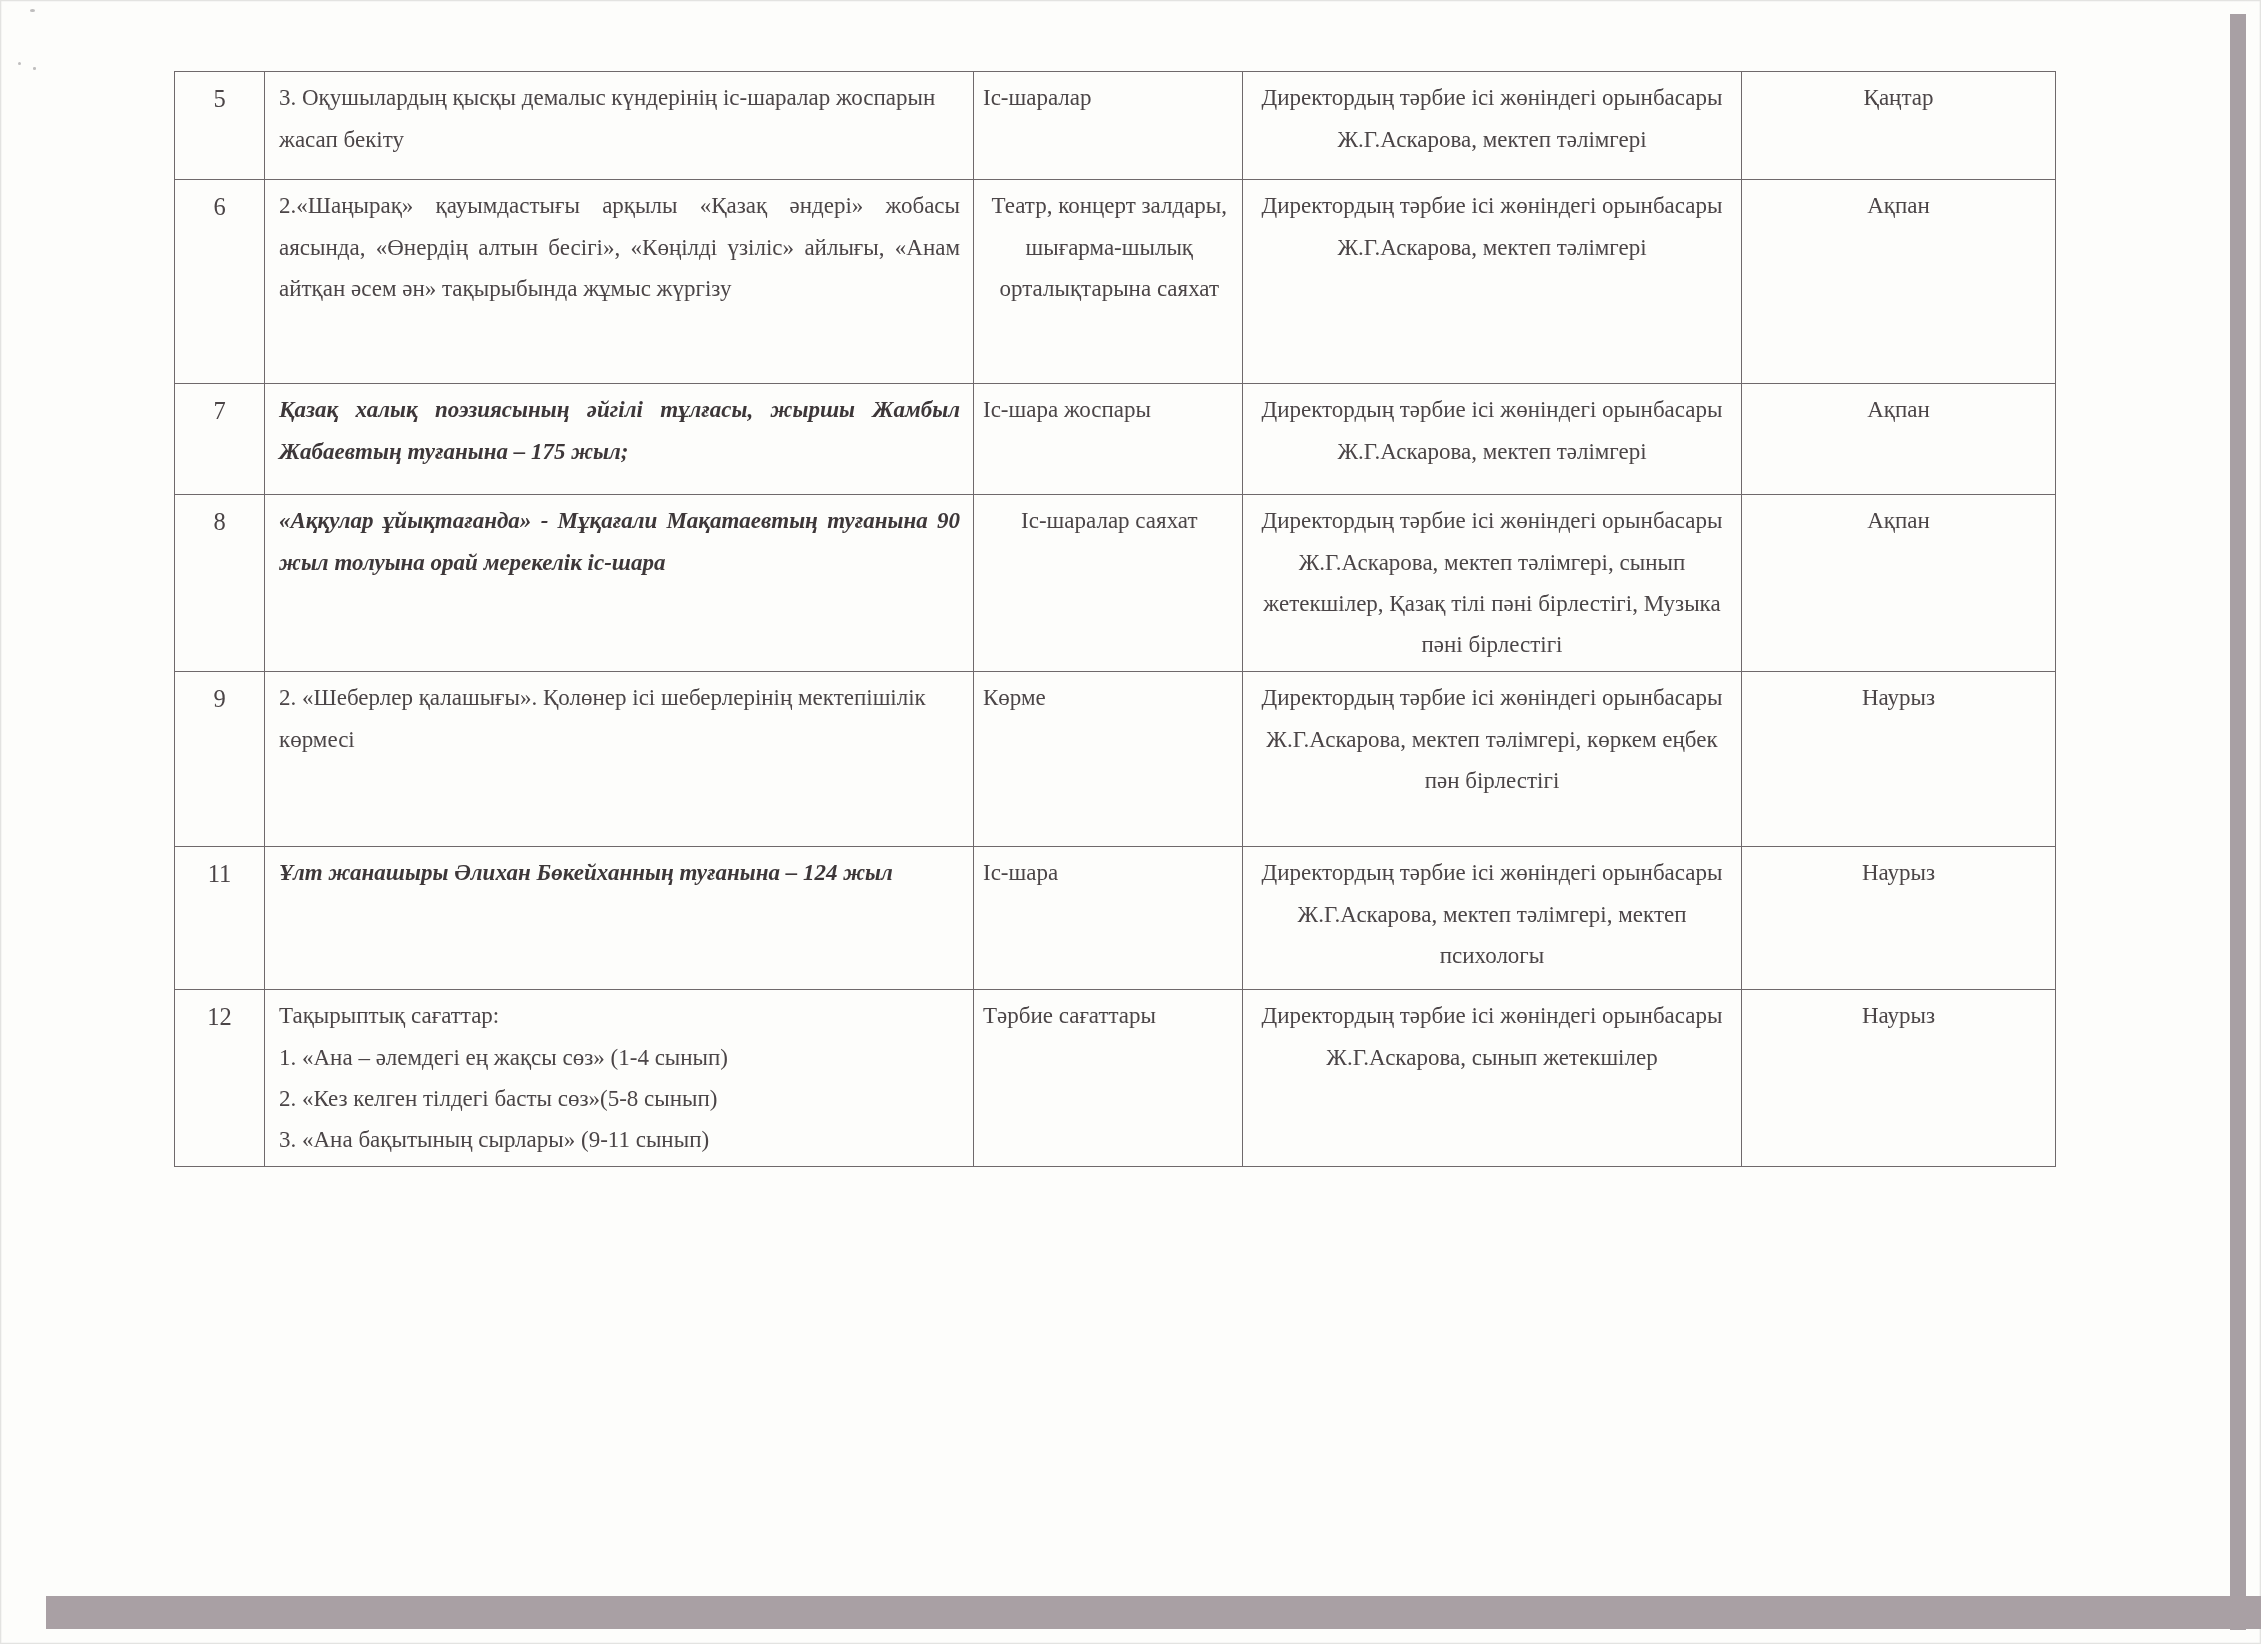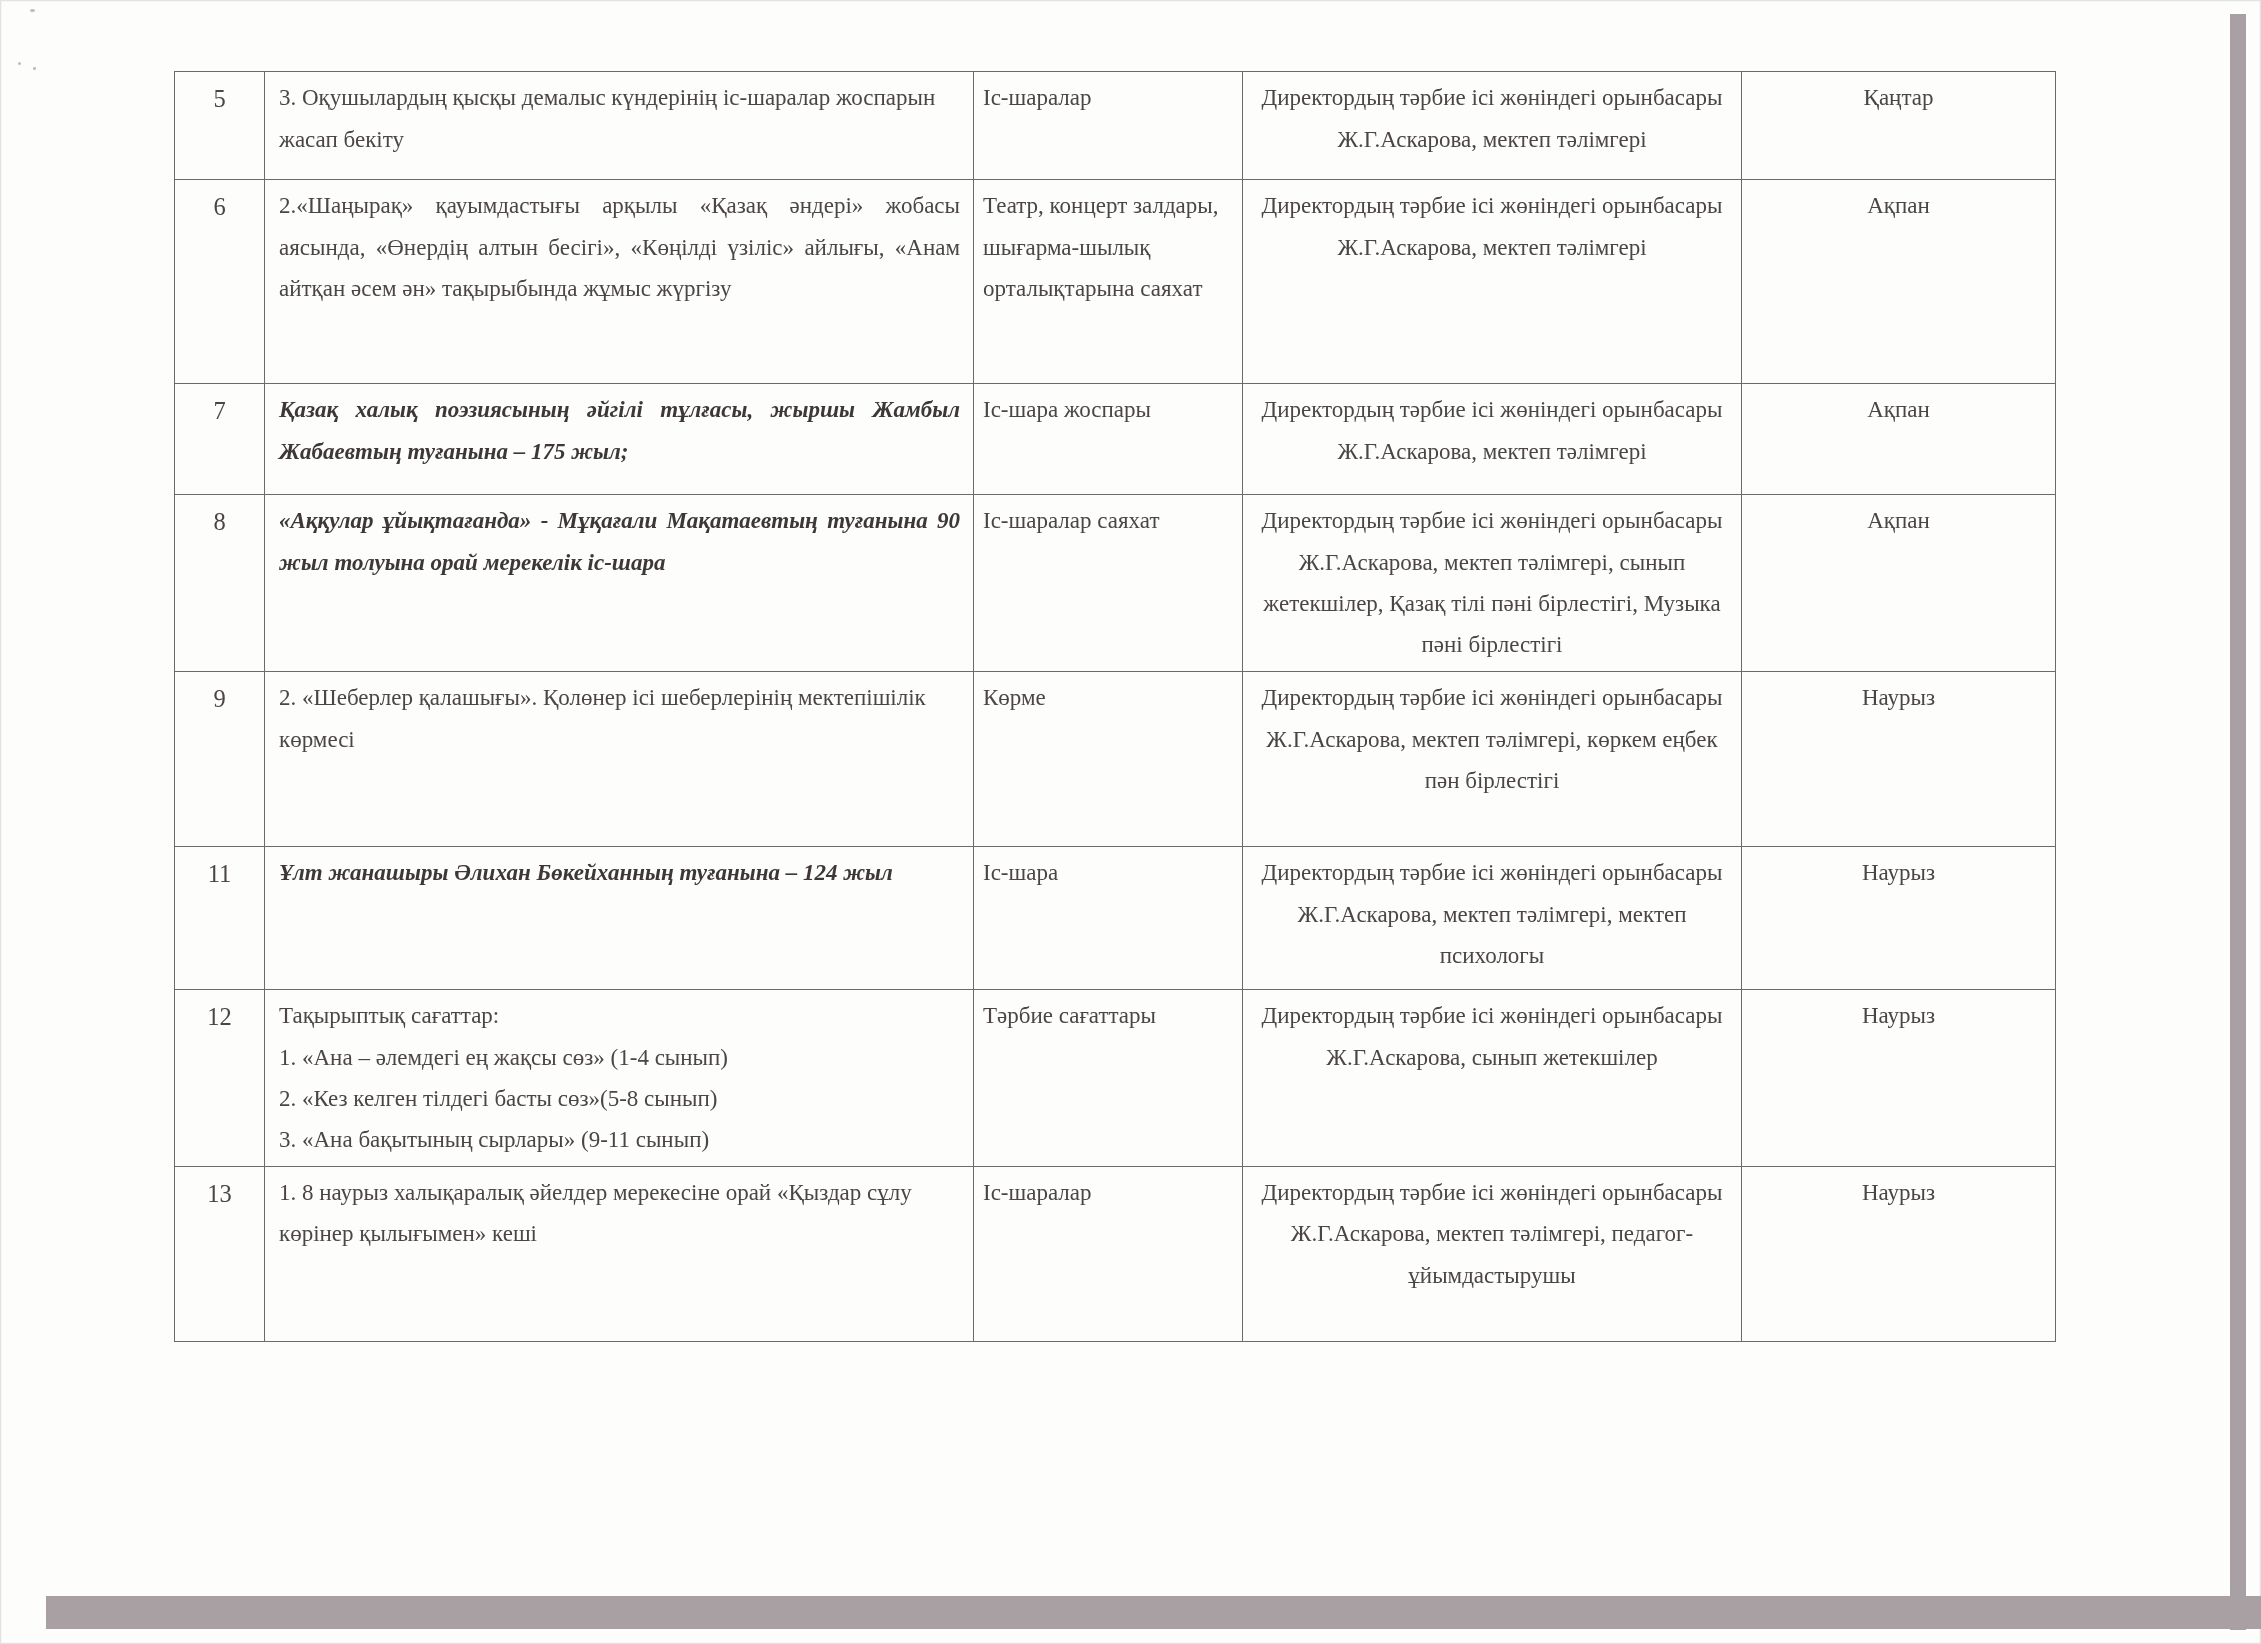--- a/index.html
+++ b/index.html
@@ -76,21 +76,21 @@
   }
   td.cell-desc {
     padding: 5.2px 13px 5.2px 14px;
     white-space: pre-line;
   }
   td.cell-desc.justify { text-align: justify; }
   td.cell-desc.bold { font-weight: 700; color: #3d3739; font-style: italic; }
   td.cell-type {
     padding: 5.2px 6.4px 5.2px 9px;
   }
-  td.cell-type.centered { }
+  td.cell-type.centered { text-align: center; }
   td.cell-resp {
     text-align: center;
     padding: 5.2px 11.6px;
   }
   td.cell-month {
     text-align: center;
     padding: 5.2px 6.4px;
   }
 </style>
 </head>
@@ -153,27 +153,20 @@
         <tr class="r7">
           <td class="cell-num">12</td>
           <td class="cell-desc">Тақырыптық  сағаттар:
 1. «Ана – әлемдегі ең жақсы сөз» (1-4 сынып)
 2. «Кез келген тілдегі басты сөз»(5-8 сынып)
 3. «Ана бақытының сырлары» (9-11 сынып)</td>
           <td class="cell-type">Тәрбие сағаттары</td>
           <td class="cell-resp">Директордың тәрбие ісі жөніндегі орынбасары Ж.Г.Аскарова, сынып жетекшілер</td>
           <td class="cell-month">Наурыз</td>
         </tr>
-        <tr class="r8">
-          <td class="cell-num">13</td>
-          <td class="cell-desc">1. 8 наурыз халықаралық әйелдер мерекесіне орай «Қыздар сұлу көрінер қылығымен» кеші</td>
-          <td class="cell-type">Іс-шаралар</td>
-          <td class="cell-resp">Директордың тәрбие ісі жөніндегі орынбасары Ж.Г.Аскарова, мектеп тәлімгері, педагог-ұйымдастырушы</td>
-          <td class="cell-month">Наурыз</td>
-        </tr>
       </tbody>
     </table>
   </div>
 
   <span class="speck s1"></span>
   <span class="speck s2"></span>
   <span class="speck s3"></span>
 
   <div class="scan-bar-right"></div>
   <div class="scan-bar-bottom"></div>

